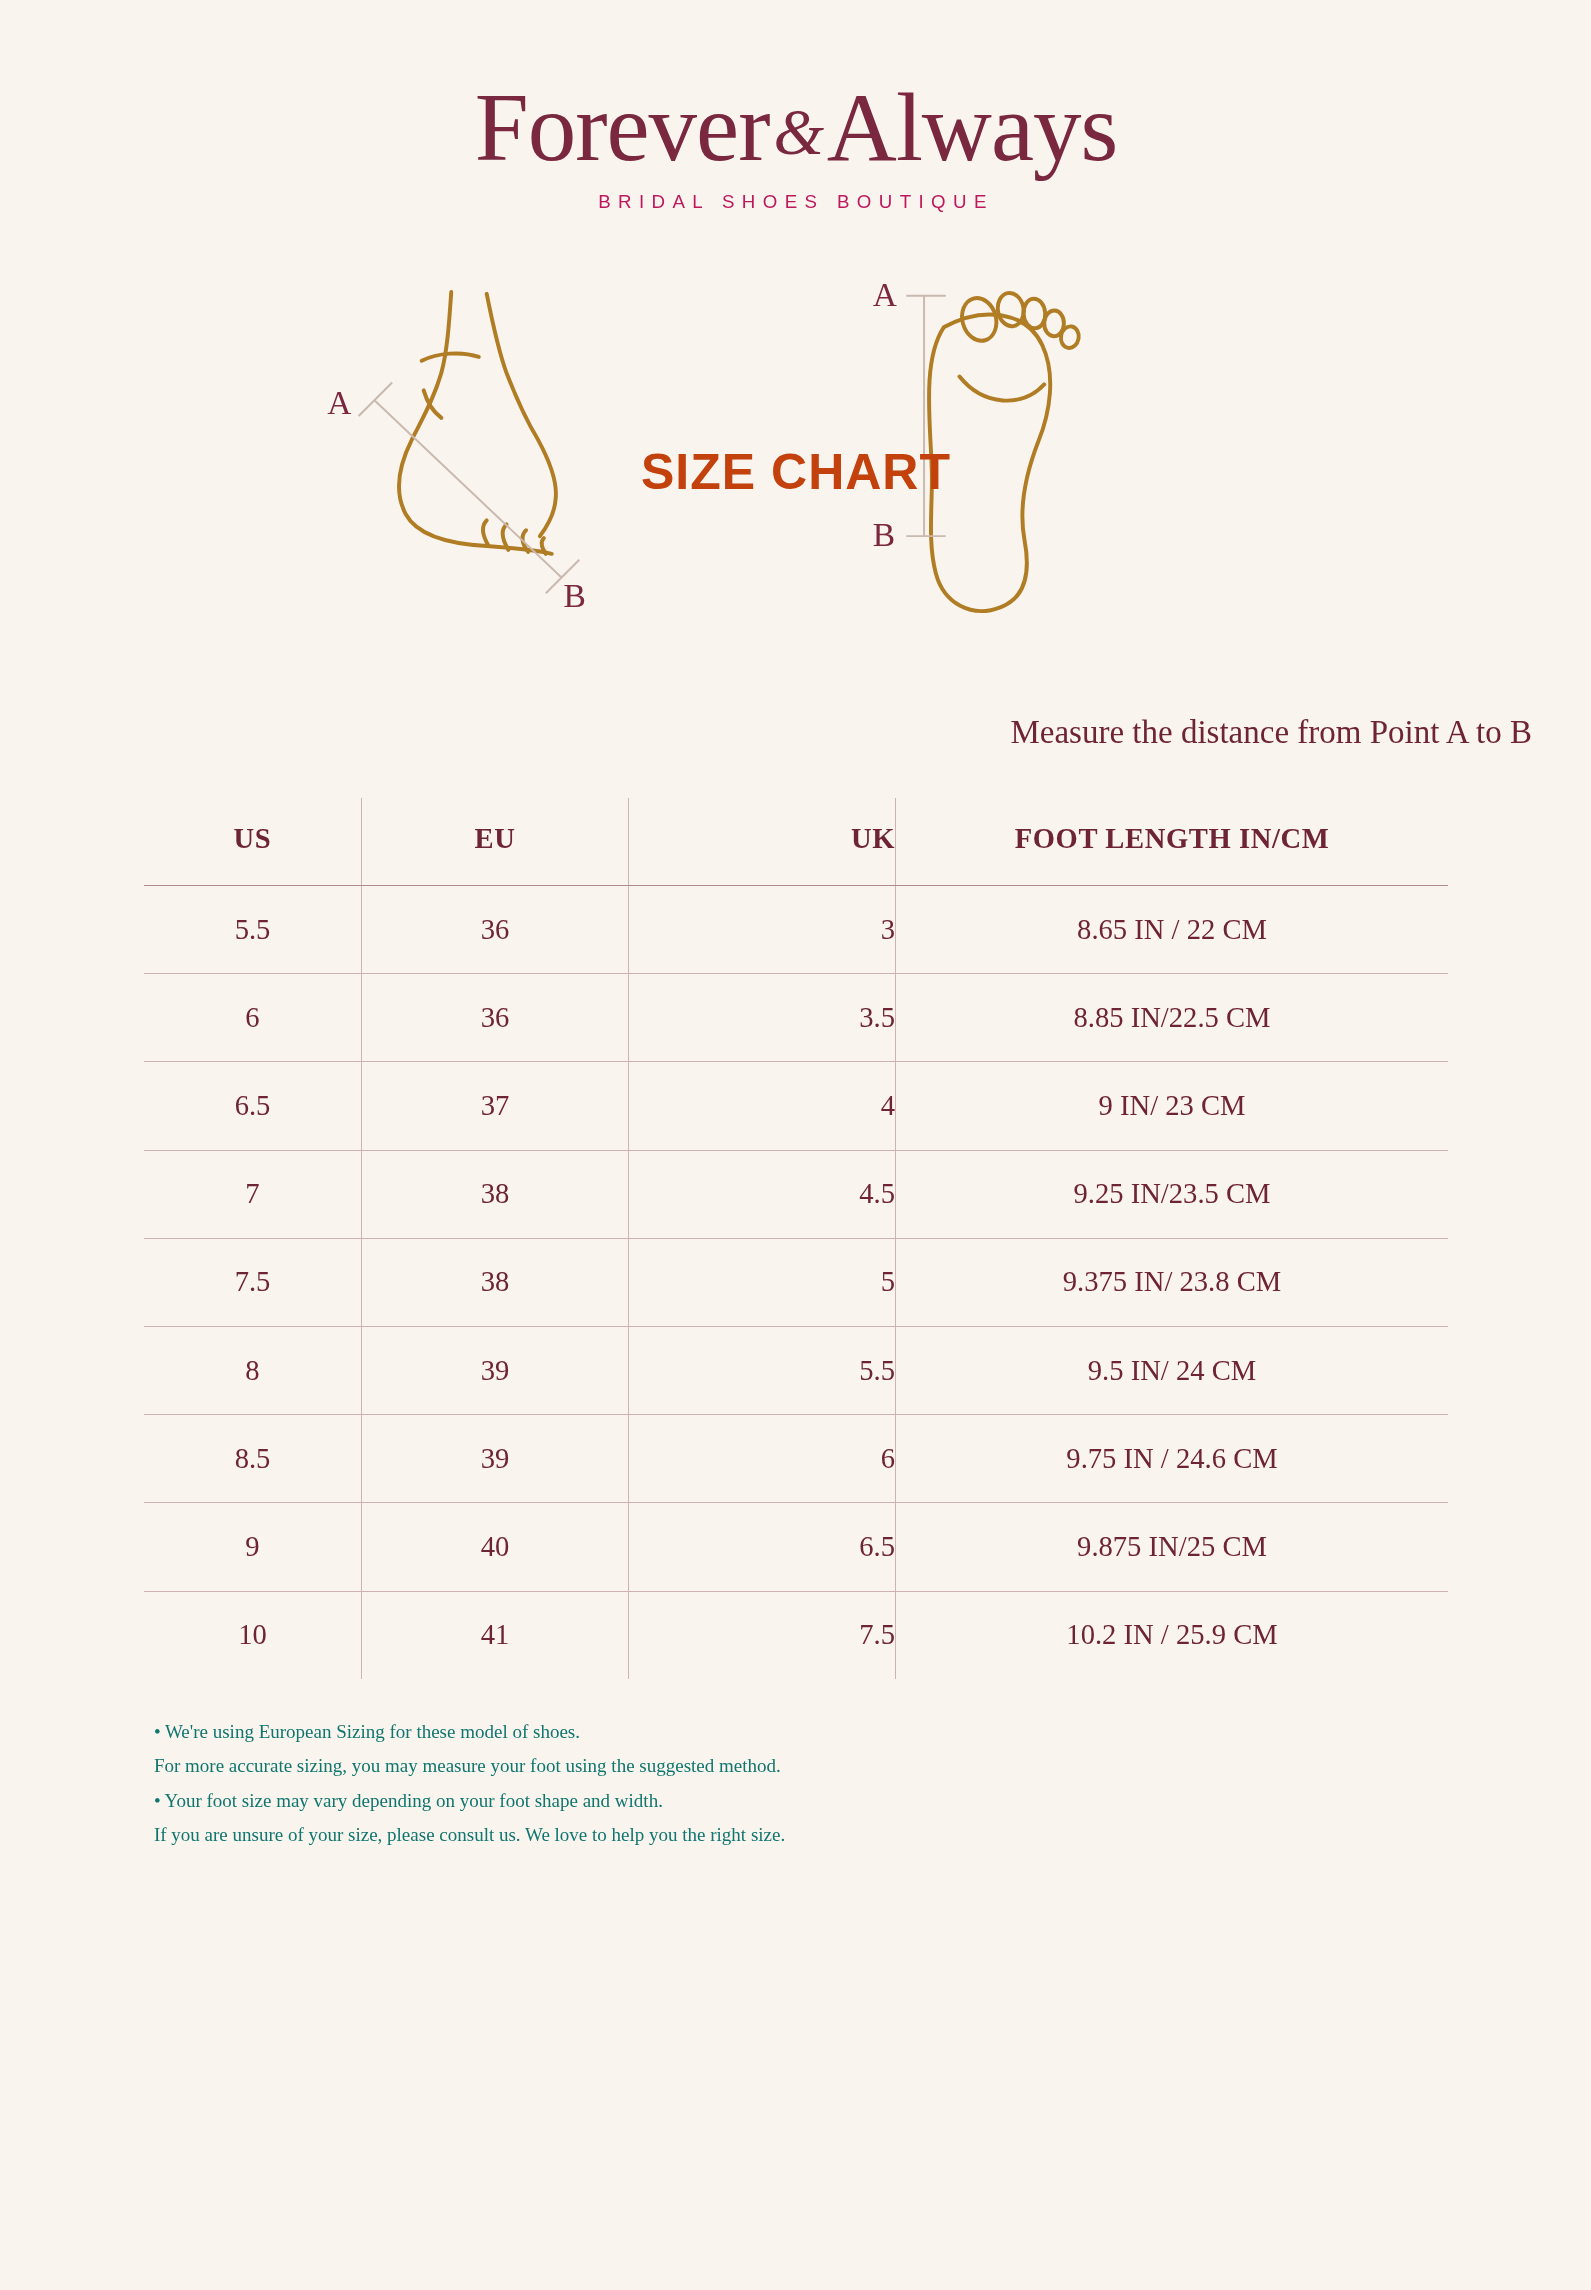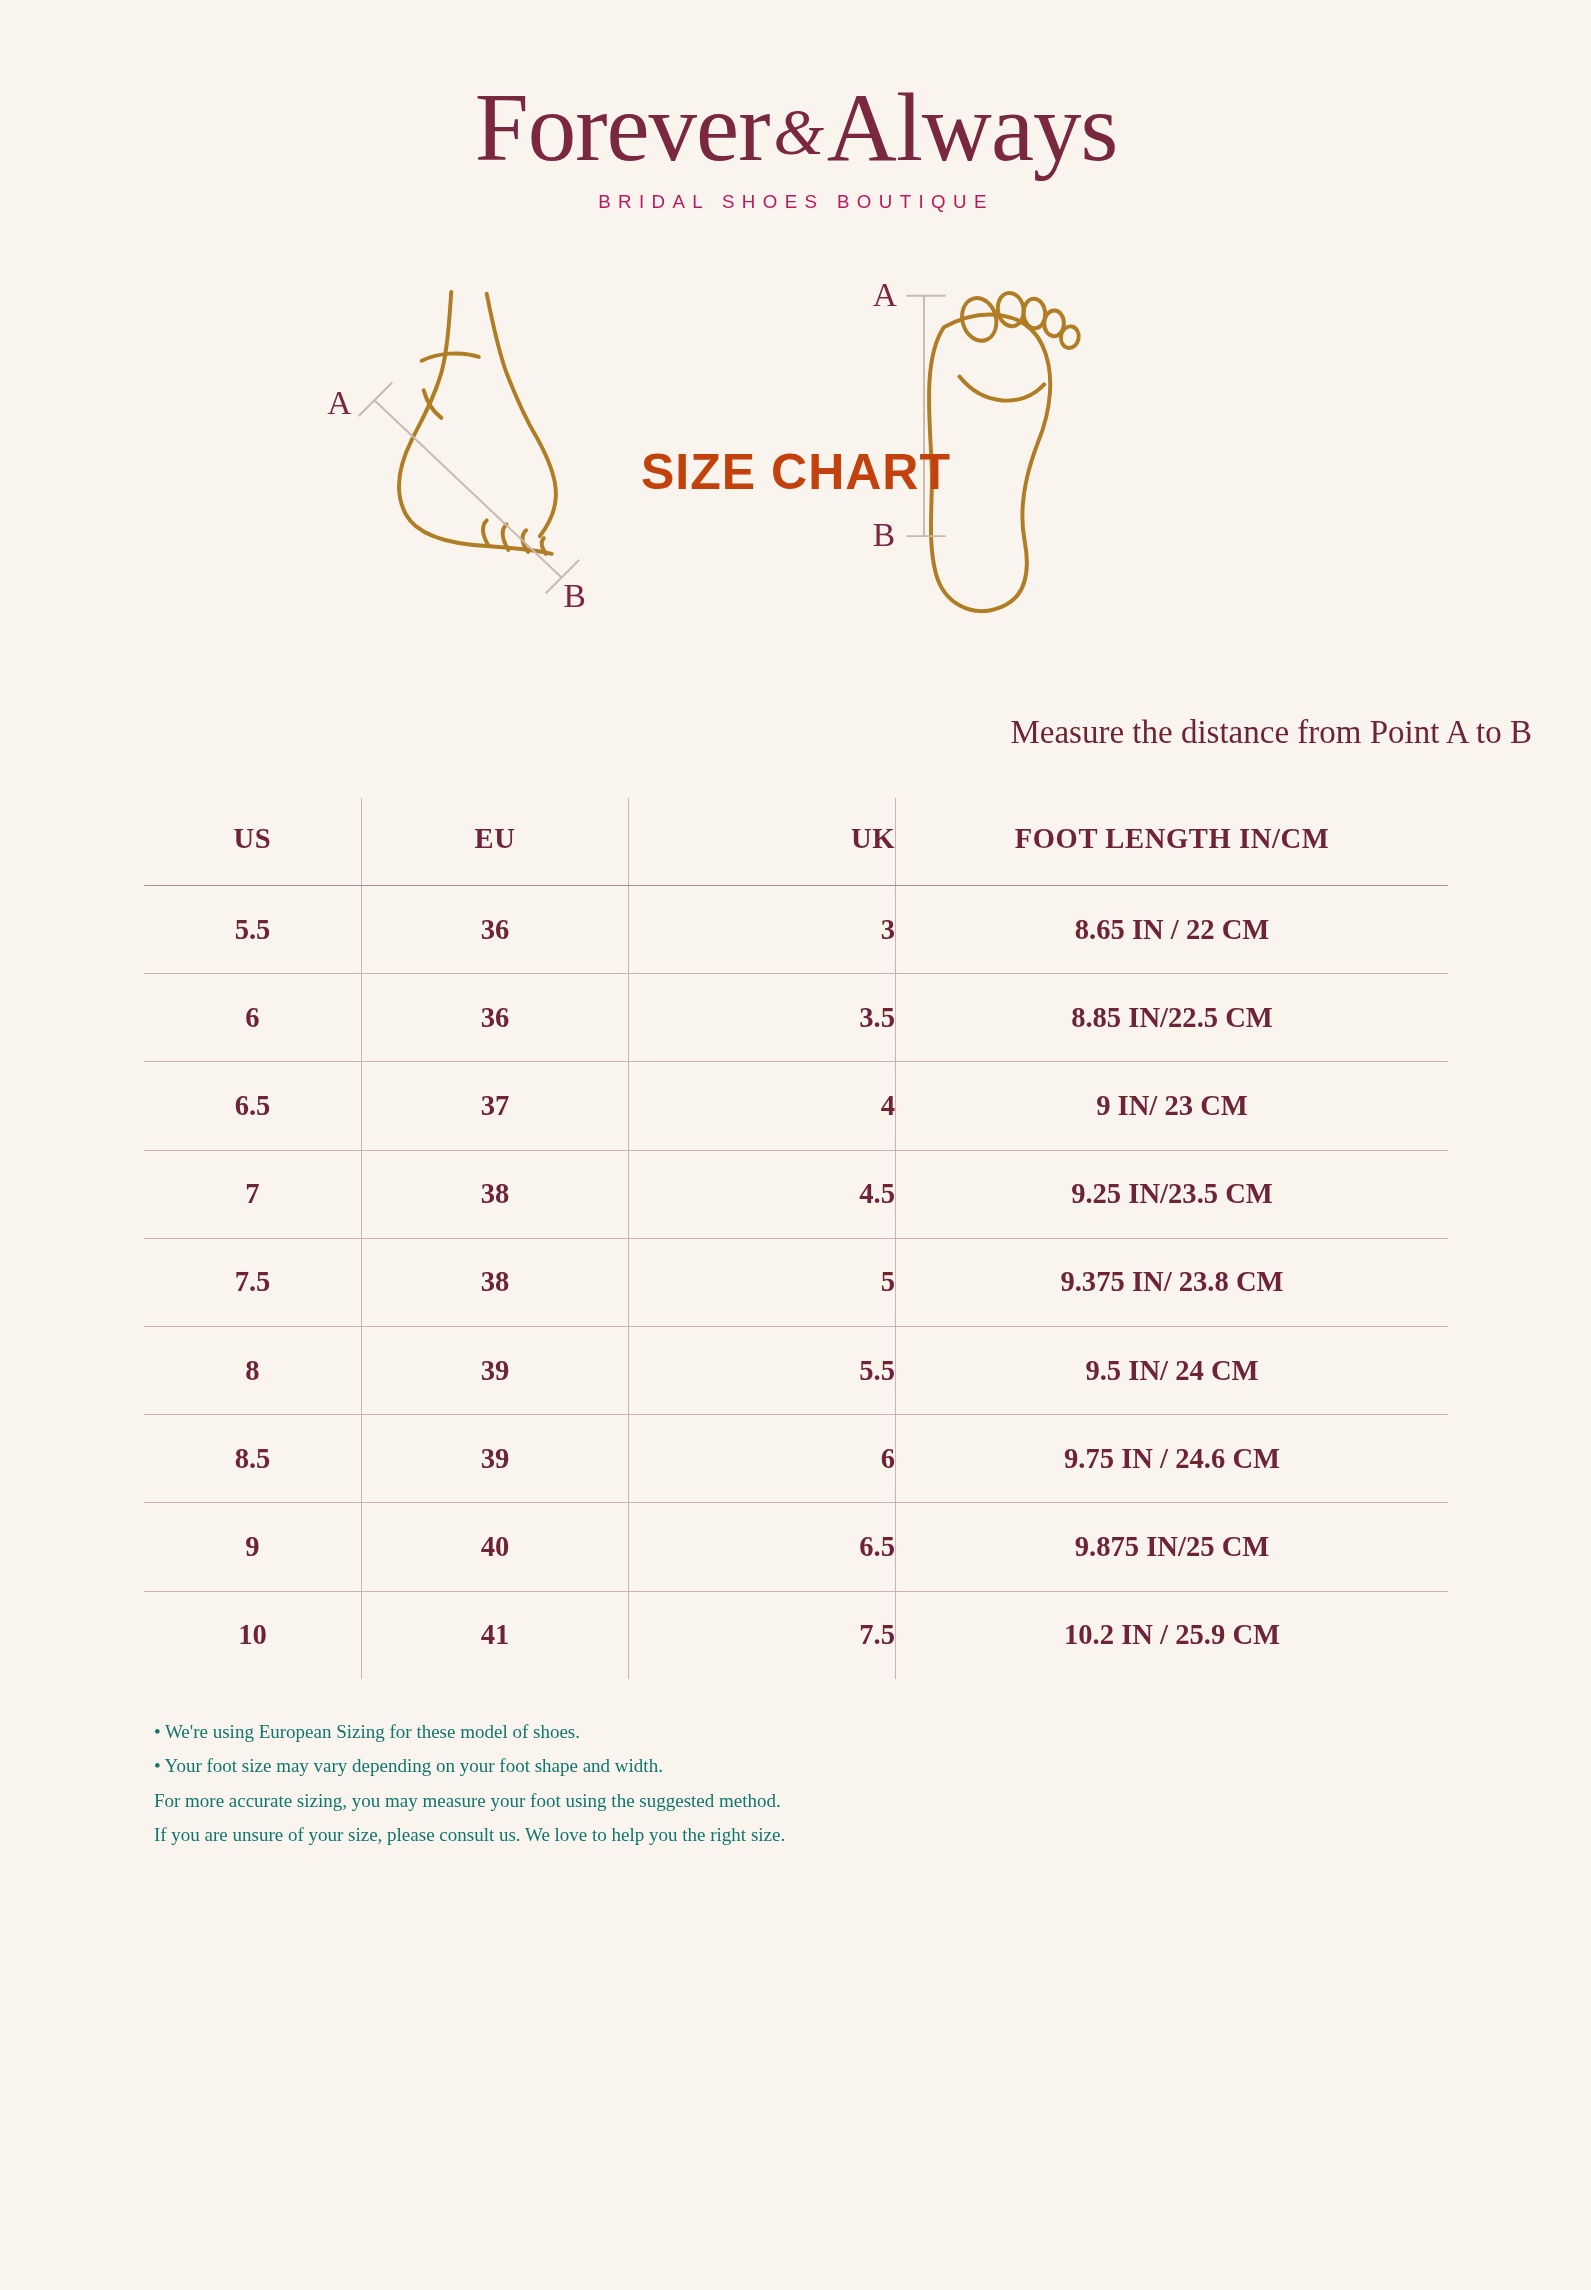--- a/index.html
+++ b/index.html
@@ -96,21 +96,20 @@
     padding: 25.6px 0 29.6px 0;
     text-align: center;
     border-bottom: 1.5px solid #b08a90;
   }
   .size-table td {
     font-size: 28.6px;
     color: #6e2436;
     text-align: center;
     padding: 27.6px 0;
     border-bottom: 1.2px solid #cdb1b4;
-    font-weight: bold;
   }
   .size-table tr:last-child td {
     border-bottom: none;
   }
   .size-table th:nth-child(1), .size-table td:nth-child(1) { width: 217px; }
   .size-table th:nth-child(2), .size-table td:nth-child(2) { width: 266px; }
   .size-table th:nth-child(3), .size-table td:nth-child(3) { width: 266px; text-align: right; }
   .size-table th:nth-child(4), .size-table td:nth-child(4) { width: 552px; }
 
   .size-table th:not(:last-child),
@@ -254,19 +253,19 @@
         <td>10</td>
         <td>41</td>
         <td>7.5</td>
         <td>10.2 IN / 25.9 CM</td>
       </tr>
     </tbody>
   </table>
 
   <div class="notes">
     <p>• We're using European Sizing for these model of shoes.</p>
+    <p>For more accurate sizing, you may measure your foot using the suggested method.</p>
     <p>• Your foot size may vary depending on your foot shape and width.</p>
-    <p>For more accurate sizing, you may measure your foot using the suggested method.</p>
     <p>If you are unsure of your size, please consult us. We love to help you the right size.</p>
   </div>
 
 </div>
 
 
 </body></html>

